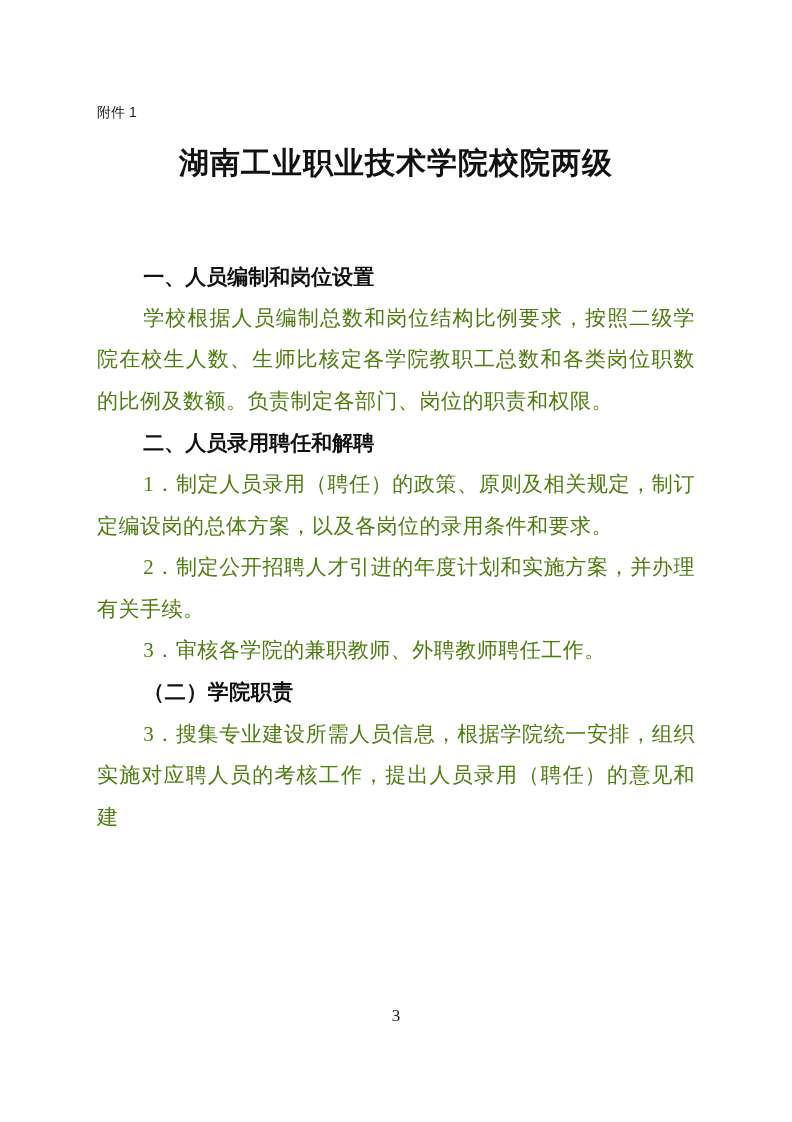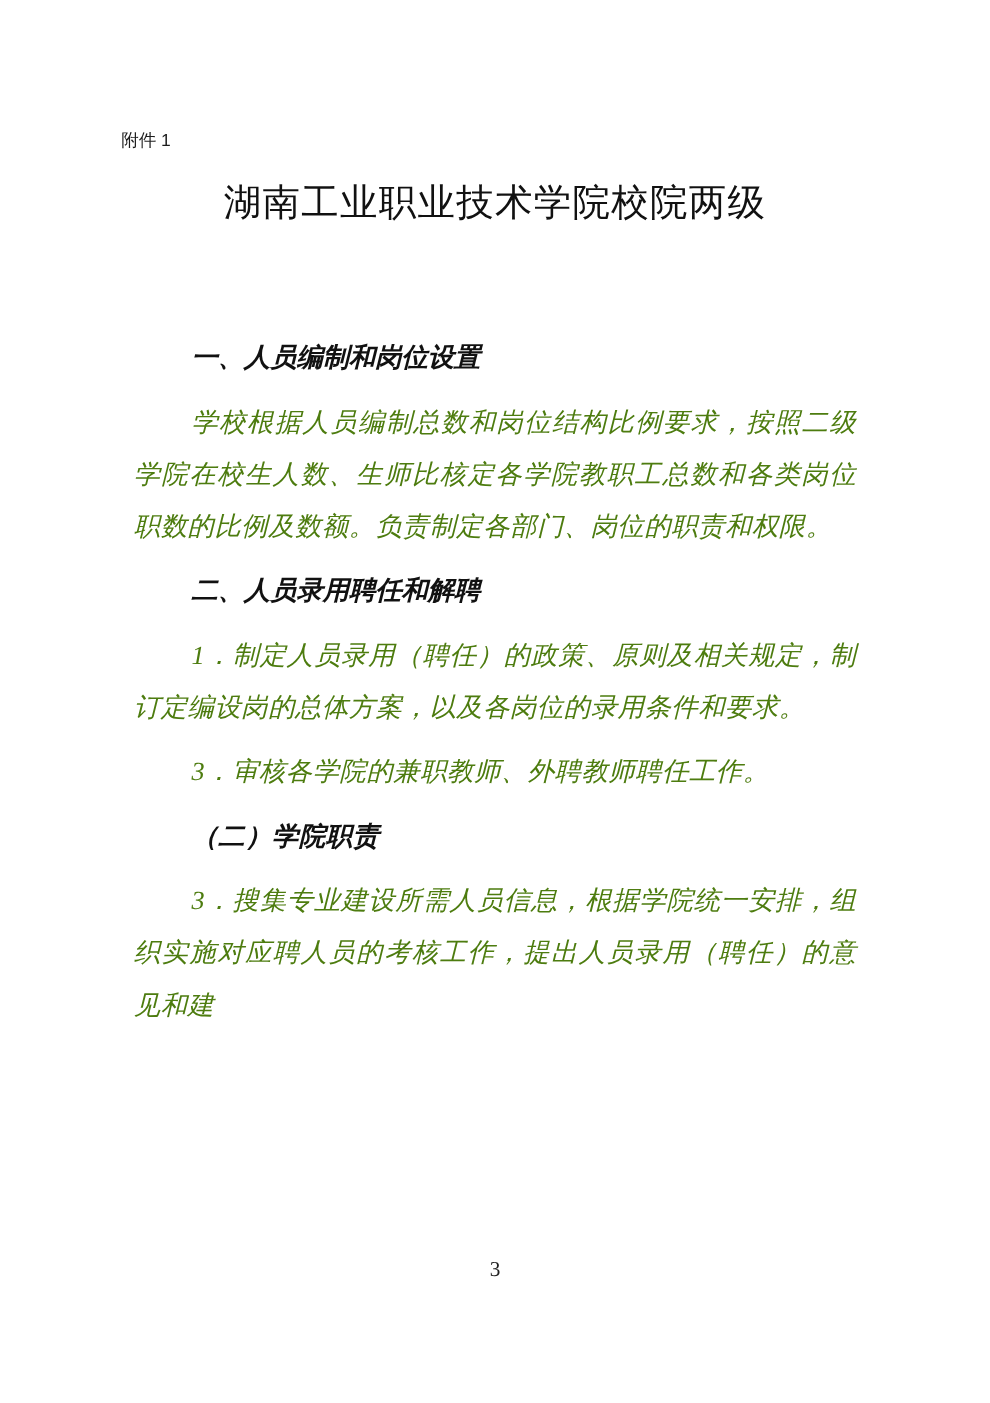--- a/index.html
+++ b/index.html
@@ -27,38 +27,38 @@
     color: #1c1c1c;
     white-space: pre;
   }
   .doc-title {
     position: absolute;
     top: 140px;
     left: 0;
     width: 792px;
     text-align: center;
     font-family: "Liberation Serif", serif;
-    font-weight: 400;
+    font-weight: 700;
     font-size: 30px;
     line-height: 46px;
     color: #111111;
     letter-spacing: 1px;
   }
   .content {
     position: absolute;
     left: 97px;
     top: 256px;
     width: 598px;
     font-size: 21px;
     line-height: 41.6px;
     text-align: justify;
     text-justify: inter-ideograph;
     word-break: break-all;
   }
-  .content p { margin: 10px; font-style: italic; }
+  .content p { margin: 0; }
   .para {
     font-family: "Liberation Serif", serif;
     text-indent: 2.2em;
     letter-spacing: 0.5px;
     color: #4d7c0f;
   }
   .h-section {
     font-family: "Liberation Sans", sans-serif;
     font-weight: 700;
     text-indent: 2.2em;
@@ -94,20 +94,21 @@
 
   <div class="doc-title">
     <div>湖南工业职业技术学院校院两级</div>
   </div>
 
   <div class="content">
     <p class="h-section">一、人员编制和岗位设置</p>
     <p class="para">学校根据人员编制总数和岗位结构比例要求，按照二级学院在校生人数、生师比核定各学院教职工总数和各类岗位职数的比例及数额。负责制定各部门、岗位的职责和权限。</p>
     <p class="h-section">二、人员录用聘任和解聘</p>
     <p class="para">1．制定人员录用（聘任）的政策、原则及相关规定，制订定编设岗的总体方案，以及各岗位的录用条件和要求。</p>
+    <p class="para">2．制定公开招聘人才引进的年度计划和实施方案，并办理有关手续。</p>
     <p class="para">3．审核各学院的兼职教师、外聘教师聘任工作。</p>
     <p class="h-sub">（二）学院职责</p>
     <p class="para">3．搜集专业建设所需人员信息，根据学院统一安排，组织实施对应聘人员的考核工作，提出人员录用（聘任）的意见和建</p>
   </div>
 
   <div class="page-number">3</div>
 
 </div>
 
 </body></html>

